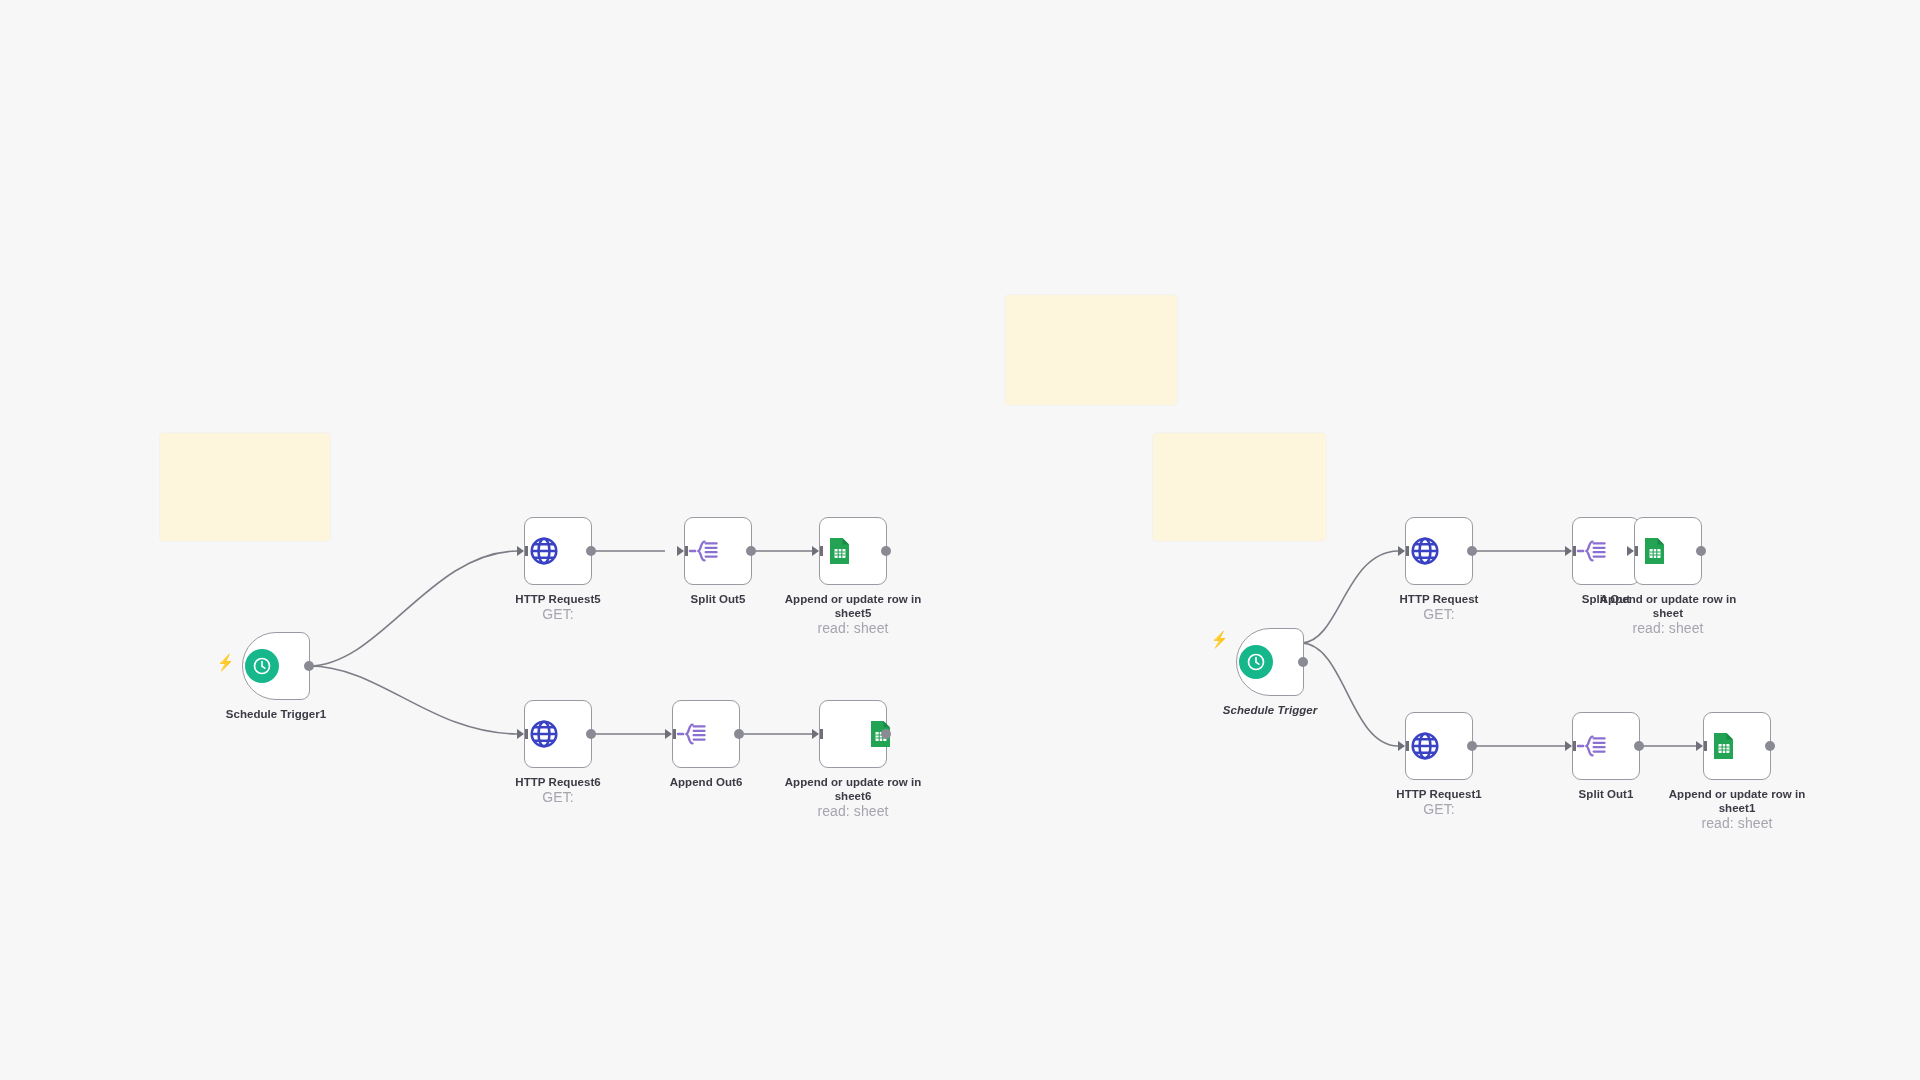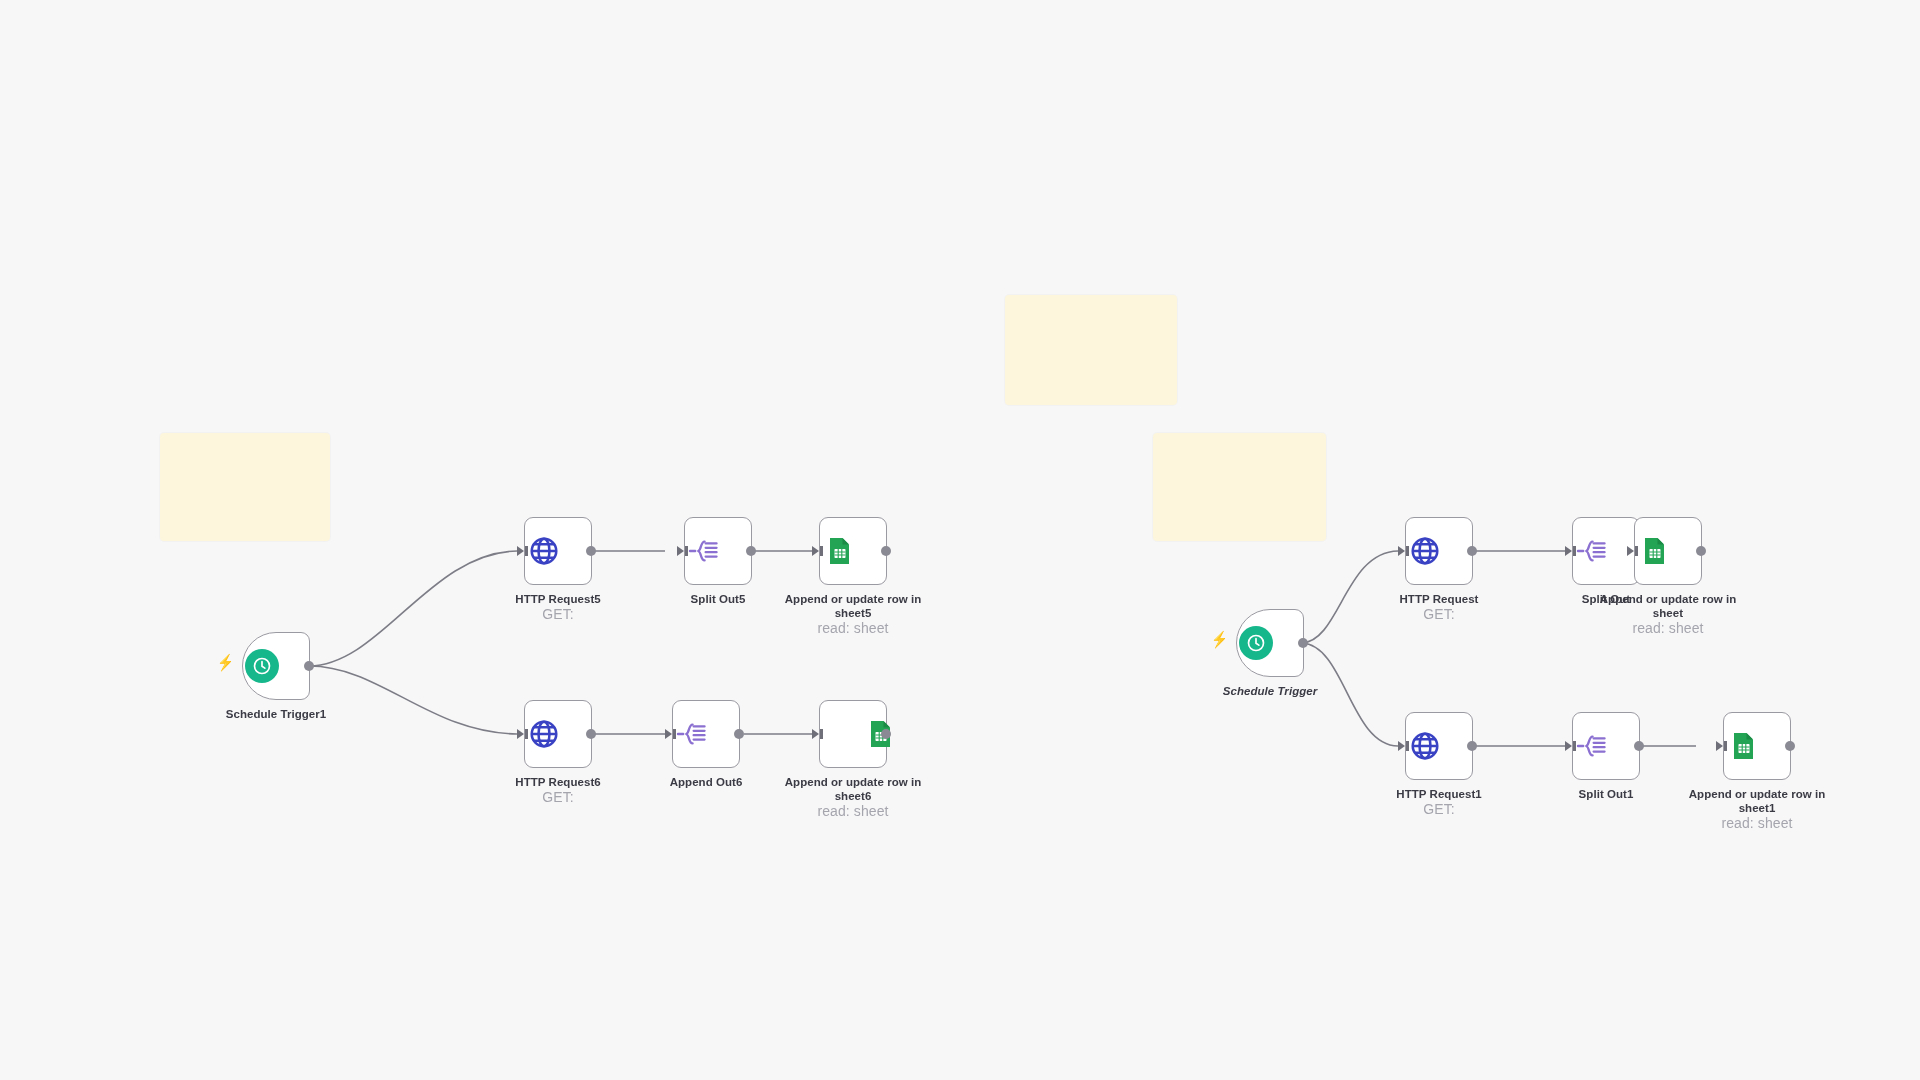--- a/index.html
+++ b/index.html
@@ -269,21 +269,21 @@
       </svg>
     </div>
     <div class="port-in"></div>
     <div class="port-out"></div>
     <div class="node-label">Append or update row in sheet6</div>
     <div class="node-sub two-line">read: sheet</div>
   </div>
 
   <div class="bolt" style="left:1210px; top:632px;">⚡</div>
 
-  <div class="node trigger" style="left:1236px; top:609px;font-style:italic;">
+  <div class="node trigger" style="left:1236px; top:628px;font-style:italic;">
     <div class="icon-wrap">
       <div class="clock-circle">
         <svg width="20" height="20" viewBox="0 0 24 24" fill="none">
           <circle cx="12" cy="12" r="9" stroke="#ffffff" stroke-width="2"></circle>
           <path d="M12 6.8 V12.3 L15.4 14.6" stroke="#ffffff" stroke-width="2" stroke-linecap="round" stroke-linejoin="round"></path>
         </svg>
       </div>
     </div>
     <div class="port-out"></div>
     <div class="node-label">Schedule Trigger</div>
@@ -351,21 +351,21 @@
         <path d="M3 17 H8.2" stroke="#8b6fd1" stroke-width="2.4" stroke-linecap="round"></path>
         <path d="M17.6 7.6 C13.4 7.6 14.6 16 11.2 17 C14.6 18 13.4 26.4 17.6 26.4" stroke="#8b6fd1" stroke-width="2.3" stroke-linecap="round" stroke-linejoin="round"></path>
         <path d="M18.6 9.4 H29.6 M18.6 13.8 H29.6 M18.6 18.2 H29.6 M18.6 22.6 H29.6" stroke="#8b6fd1" stroke-width="2.2" stroke-linecap="round"></path>
       </svg>
     </div>
     <div class="port-in"></div>
     <div class="port-out"></div>
     <div class="node-label">Split Out1</div>
   </div>
 
-  <div class="node" style="left:1703px; top:712px;margin-left:20px;">
+  <div class="node" style="left:1703px; top:712px;">
     <div class="icon-wrap">
       <svg width="32" height="32" viewBox="0 0 32 32" fill="none">
         <path d="M7 3 H19.5 L26 9.5 V29 H7 Z" fill="#23a455"></path>
         <path d="M19.5 3 L26 9.5 H19.5 Z" fill="#1a8a44"></path>
         <rect x="11.5" y="14" width="11" height="9" rx="0.8" fill="#ffffff"></rect>
         <path d="M11.5 17 H22.5 M11.5 20 H22.5 M15.2 14 V23 M18.8 14 V23" stroke="#23a455" stroke-width="1.1"></path>
       </svg>
     </div>
     <div class="port-in"></div>
     <div class="port-out"></div>

